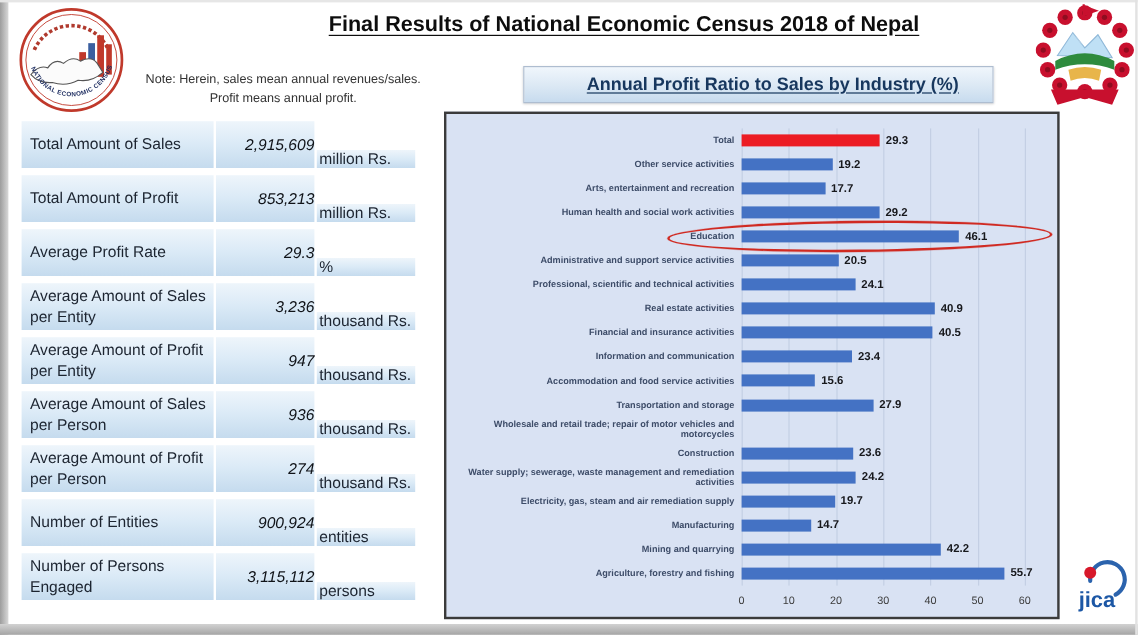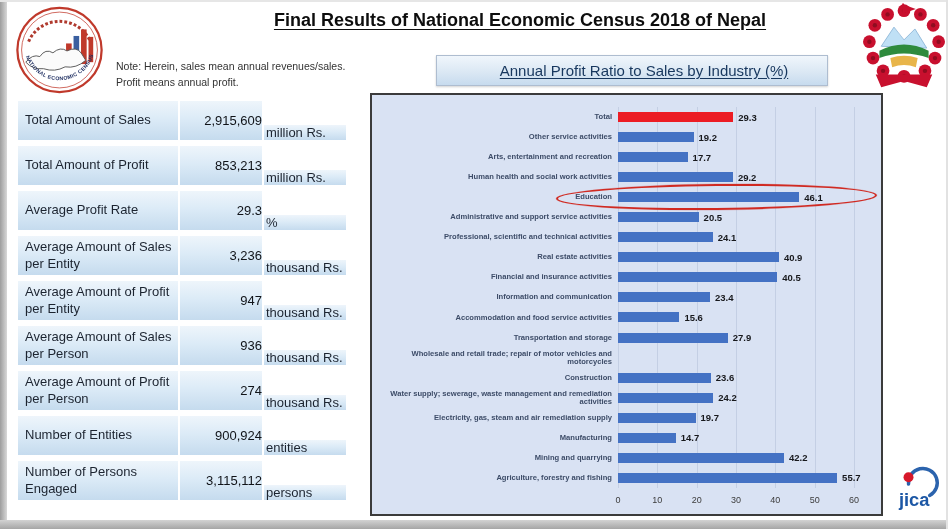--- a/index.html
+++ b/index.html
@@ -25,50 +25,50 @@
   }
 
   
   .main-title {
     position:absolute; left:240px; top:10px; width:560px;
     text-align:center; font-size:18px; font-weight:bold; color:#0d0d0d;
     text-decoration:underline; text-underline-offset:3px;
   }
   .note {
     position:absolute; left:116px; top:59px; width:240px;
-    font-size:10.5px; color:#333; text-align:left; line-height:1.5;
+    font-size:10.5px; color:#333; text-align:center; line-height:1.5;
   }
   .chart-header {
     position:absolute; left:436px; top:55px; width:392px; height:31px;
     display:flex; align-items:center; justify-content:center;
     background:linear-gradient(180deg,#f0f6fc 0%,#dbe8f4 55%,#c7dbee 100%);
     border:1px solid #aebdd0; box-shadow:0 1px 2px rgba(0,0,0,.18);
   }
   .chart-header span {
-    font-size:15px; font-weight:normal; color:#17375E;
+    font-size:15px; font-weight:bold; color:#17375E;
     text-decoration:underline; text-underline-offset:2px;margin-left:24px;
   }
 
   
   .census-logo { position:absolute; left:11px; top:6px; width:97px; height:88px; }
   .emblem-logo { position:absolute; left:863px; top:3px; width:82px; height:92px; }
   .jica-logo   { position:absolute; left:897px; top:449px; width:48px; height:72px; }
 
   
   .stats-table {
     position:absolute; left:18px; top:101px; width:328px; height:352px;
     display:flex; flex-direction:column; gap:6px;
   }
   .trow { flex:1; display:flex; gap:2px; }
   .tcell {
     background:linear-gradient(180deg,#eef5fb 0%,#dcebf7 45%,#c5dbee 100%);
     display:flex; align-items:center; font-size:13px; color:#1c2430;
   }
   .tcell.label { width:160px; padding-left:7px; line-height:1.25; }
-  .tcell.value { width:82px; justify-content:flex-end; color:#101318; }
+  .tcell.value { width:82px; justify-content:flex-end; color:#101318;font-style:italic; }
   .tcell.unit  { flex:1; padding-left:2px;margin-top:24px; }
 
   
   .chart-box {
     position:absolute; left:370px; top:93px; width:513px; height:423px;
     background:#D9E2F3; border:2px solid #3b3b3b;
   }
   .chart-rows {
     position:absolute; left:8px; right:8px; top:12px; bottom:26px;
     display:flex; flex-direction:column; position:absolute;

